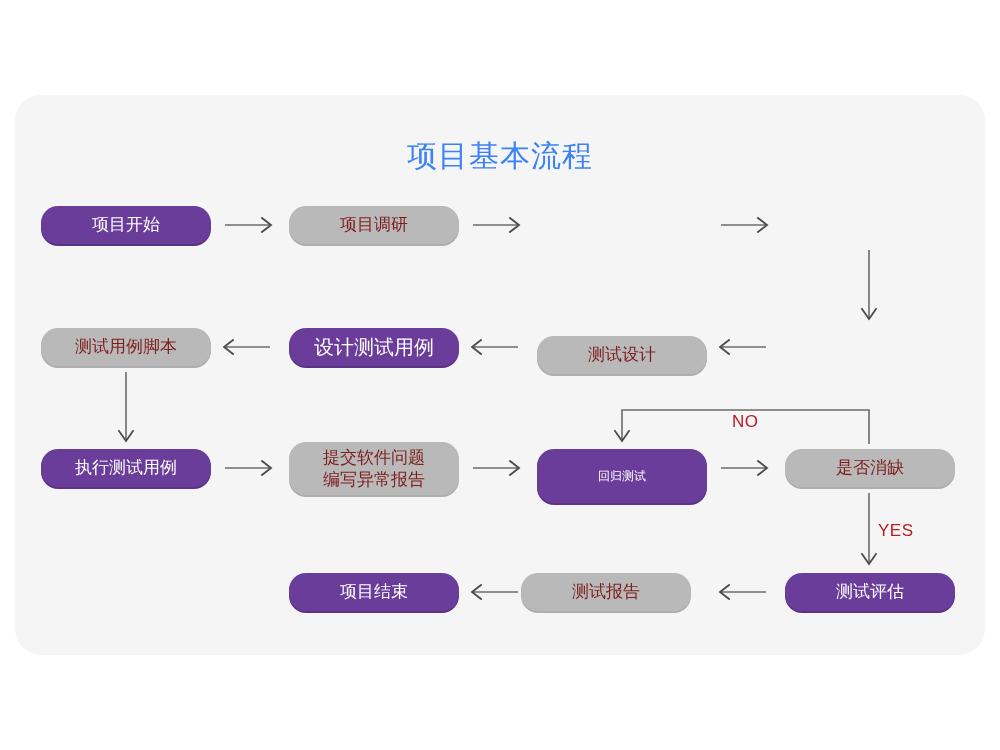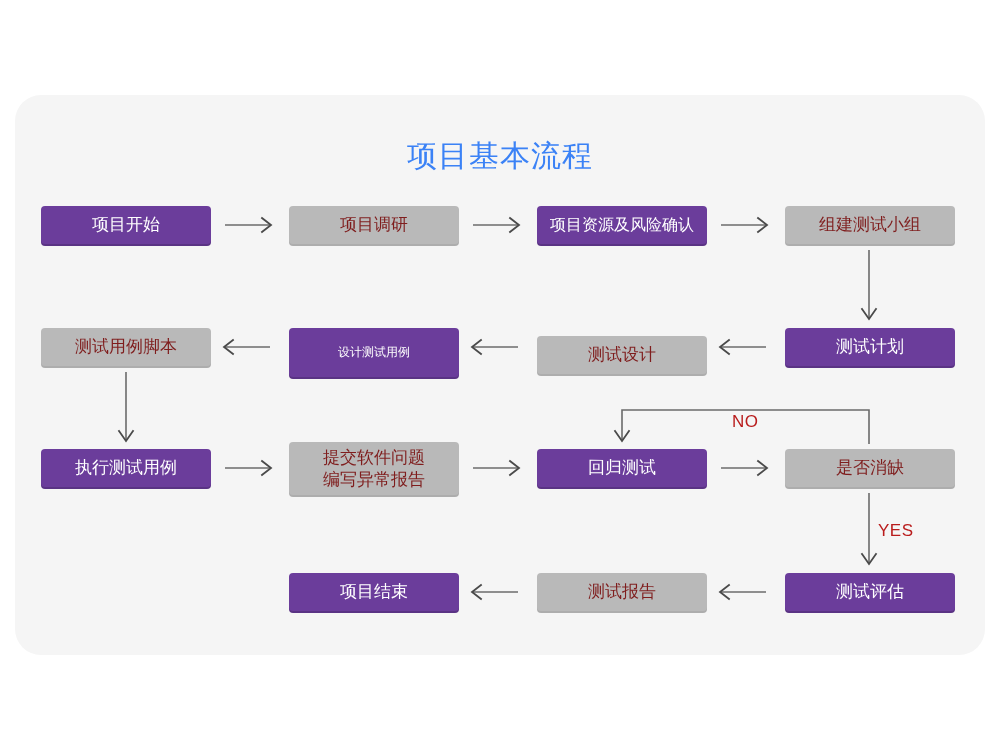--- a/index.html
+++ b/index.html
@@ -30,21 +30,21 @@
     letter-spacing:1px;
     font-weight:400;
   }
 
   .node{
     position:absolute;
     display:flex;
     align-items:center;
     justify-content:center;
     text-align:center;
-    border-radius:4px;
+    border-radius:17px;
     box-sizing:border-box;
     line-height:1.25;
     white-space:pre-line;
   }
   .node.purple{
     background:#6b3d9b;
     color:#ffffff;
     box-shadow:0 2px 0 #5a3384;
   }
   .node.gray{
@@ -154,34 +154,31 @@
       <polyline class="head" points="729,585 720,592 729,599"></polyline>
     </g>
     <g>
       <line class="wire" x1="518" y1="592" x2="473" y2="592"></line>
       <polyline class="head" points="481,585 472,592 481,599"></polyline>
     </g>
   </svg>
 
   <div class="node purple" style="left:41px;top:206px;width:170px;height:38px;font-size:17px;">项目开始</div>
   <div class="node gray" style="left:289px;top:206px;width:170px;height:38px;font-size:17px;">项目调研</div>
-  <div class="node purple" style="left:537px;top:206px;width:170px;height:38px;font-size:16px;">项目资源及风险确认</div>
-  <div class="node gray" style="left:785px;top:206px;width:170px;height:38px;font-size:17px;">组建测试小组</div>
 
   <div class="node gray" style="left:41px;top:328px;width:170px;height:38px;font-size:17px;">测试用例脚本</div>
-  <div class="node purple" style="left:289px;top:328px;width:170px;height:49px;font-size:12px;">设计测试用例</div>
+  <div class="node purple" style="left:289px;top:328px;width:170px;height:38px;font-size:20px;">设计测试用例</div>
   <div class="node gray" style="left:537px;top:328px;width:170px;height:38px;font-size:17px;margin-top:8px;">测试设计</div>
-  <div class="node purple" style="left:785px;top:328px;width:170px;height:38px;font-size:17px;">测试计划</div>
 
   <div class="node purple" style="left:41px;top:449px;width:170px;height:38px;font-size:17px;">执行测试用例</div>
   <div class="node gray" style="left:289px;top:442px;width:170px;height:53px;font-size:17px;">提交软件问题
 编写异常报告</div>
-  <div class="node purple" style="left:537px;top:449px;width:170px;height:38px;font-size:17px;">回归测试</div>
+  <div class="node purple" style="left:537px;top:449px;width:170px;height:54px;font-size:12px;">回归测试</div>
   <div class="node gray" style="left:785px;top:449px;width:170px;height:38px;font-size:17px;">是否消缺</div>
 
   <div class="node purple" style="left:289px;top:573px;width:170px;height:38px;font-size:17px;">项目结束</div>
-  <div class="node gray" style="left:537px;top:573px;width:170px;height:38px;font-size:17px;">测试报告</div>
+  <div class="node gray" style="left:521px;top:573px;width:170px;height:38px;font-size:17px;">测试报告</div>
   <div class="node purple" style="left:785px;top:573px;width:170px;height:38px;font-size:17px;">测试评估</div>
 
   <div class="edgelabel" style="left:732px;top:412px;">NO</div>
   <div class="edgelabel" style="left:878px;top:521px;">YES</div>
 
 </div>
 
 </body></html>

